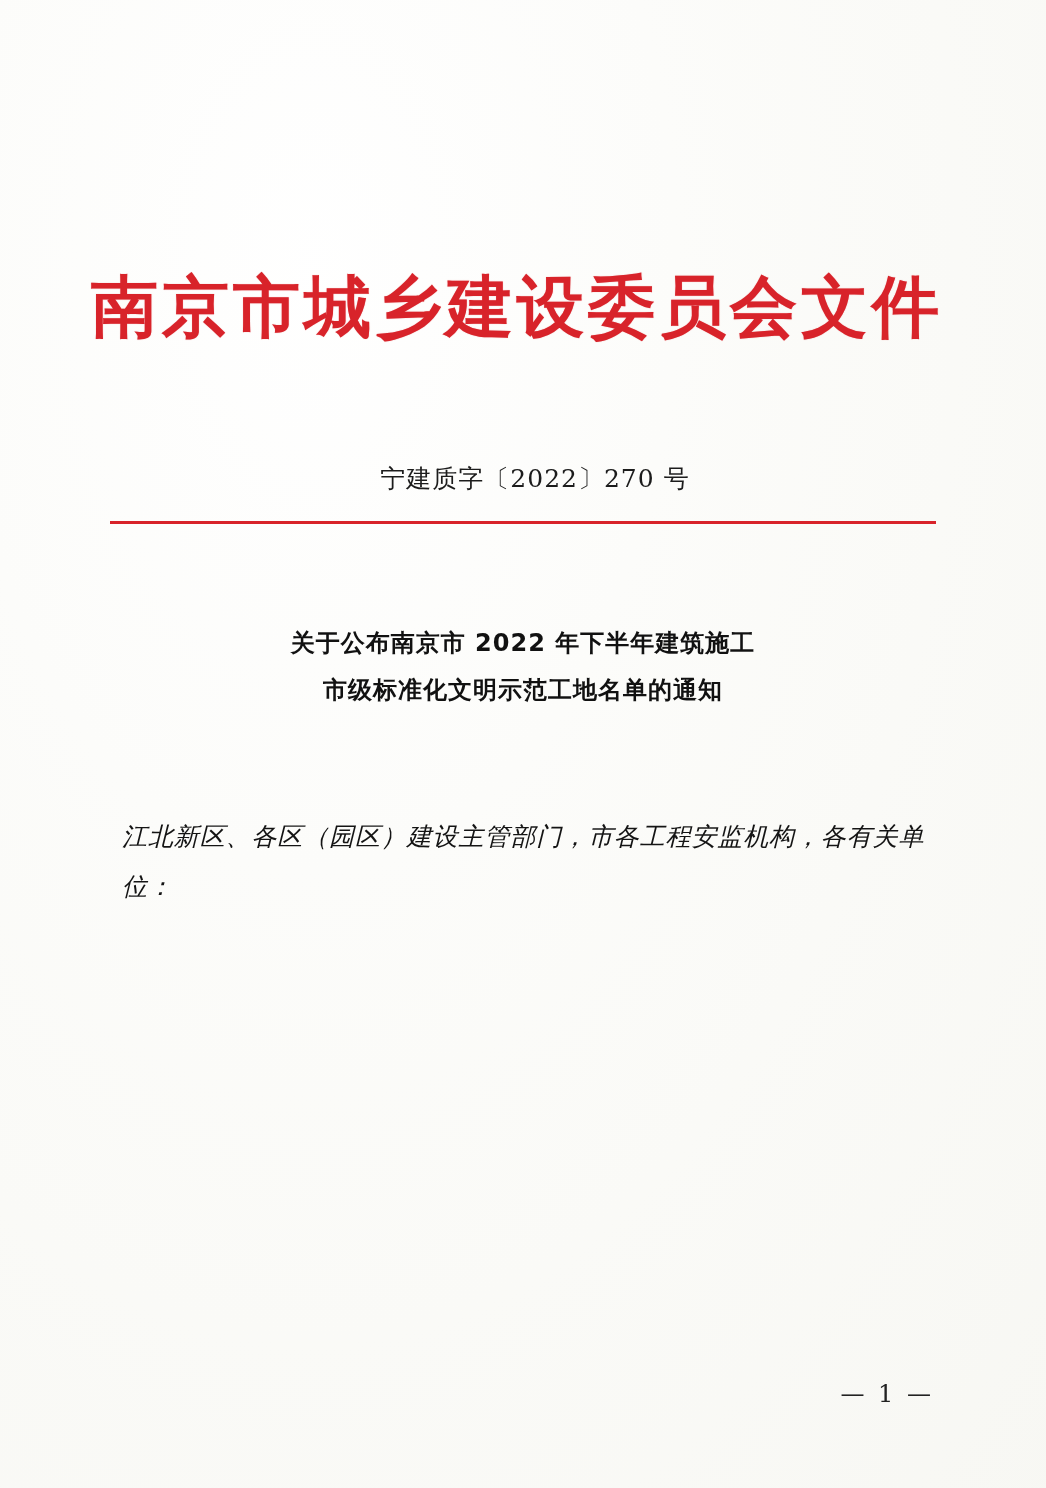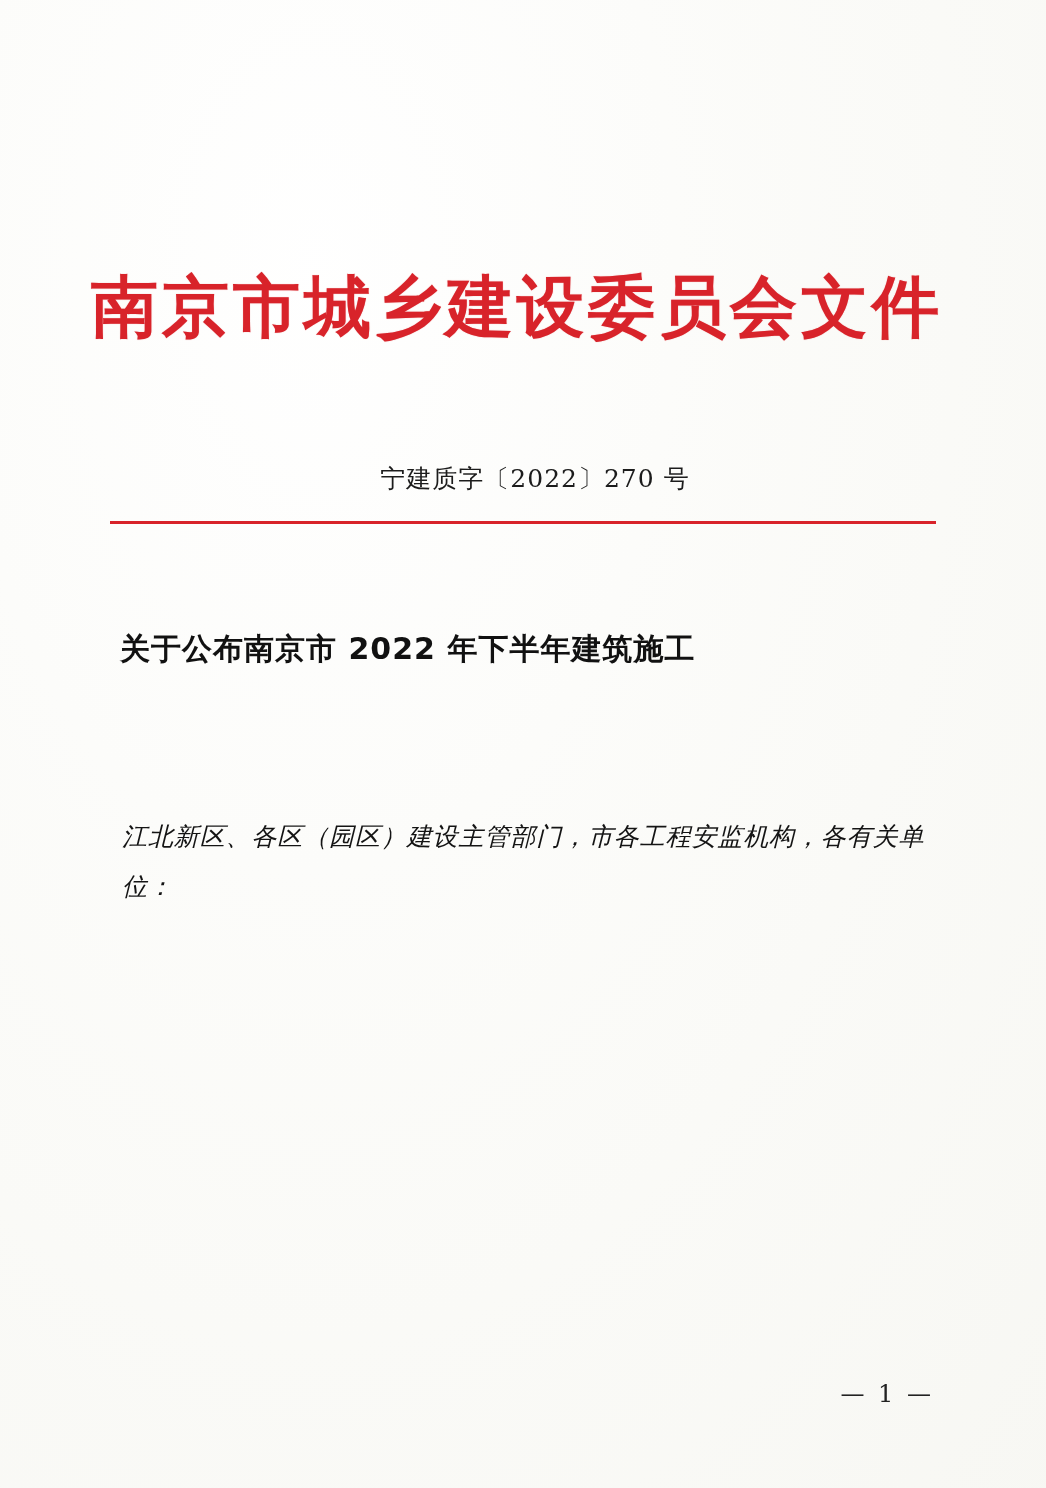--- a/index.html
+++ b/index.html
@@ -79,24 +79,24 @@
     height: 3px;
     background: #d8232a;
   }
 
   
   .doc-title {
     position: absolute;
     left: 120px;
     width: 806px;
     top: 620px;
-    text-align: left;
+    text-align: center;
     font-family: "DejaVu Sans", "Liberation Sans", sans-serif;
     font-weight: 700;
-    font-size: 30px;
+    font-size: 24px;
     line-height: 1.95;
     letter-spacing: 1px;
     color: #111;
   }
   .doc-title .line { display: block; }
 
   
   .body-block {
     position: absolute;
     left: 122px;
@@ -141,20 +141,21 @@
     <div class="masthead">
       <div class="masthead-title">南京市城乡建设委员会文件</div>
     </div>
 
     <div class="doc-number">宁建质字〔2022〕270 号</div>
 
     <div class="red-rule"></div>
 
     <div class="doc-title">
       <span class="line">关于公布南京市 2022 年下半年建筑施工</span>
+      <span class="line">市级标准化文明示范工地名单的通知</span>
     </div>
 
     <div class="body-block">
       <p class="salutation">江北新区、各区（园区）建设主管部门，市各工程安监机构，各有关单位：</p>
     </div>
 
     <div class="page-number">— 1 —</div>
 
   </div>
 </div>

